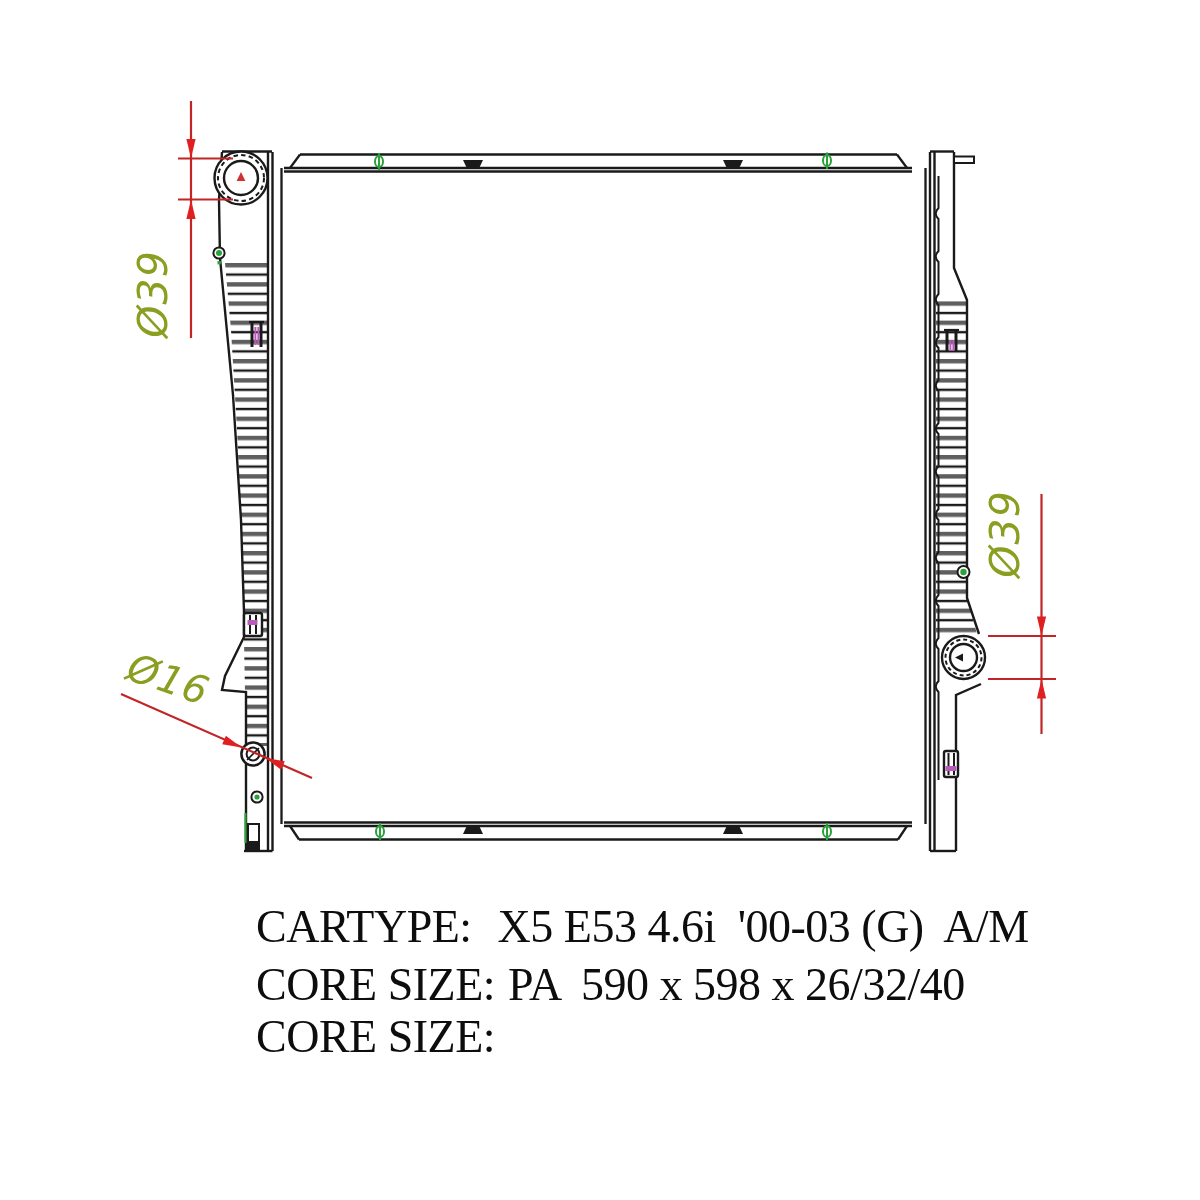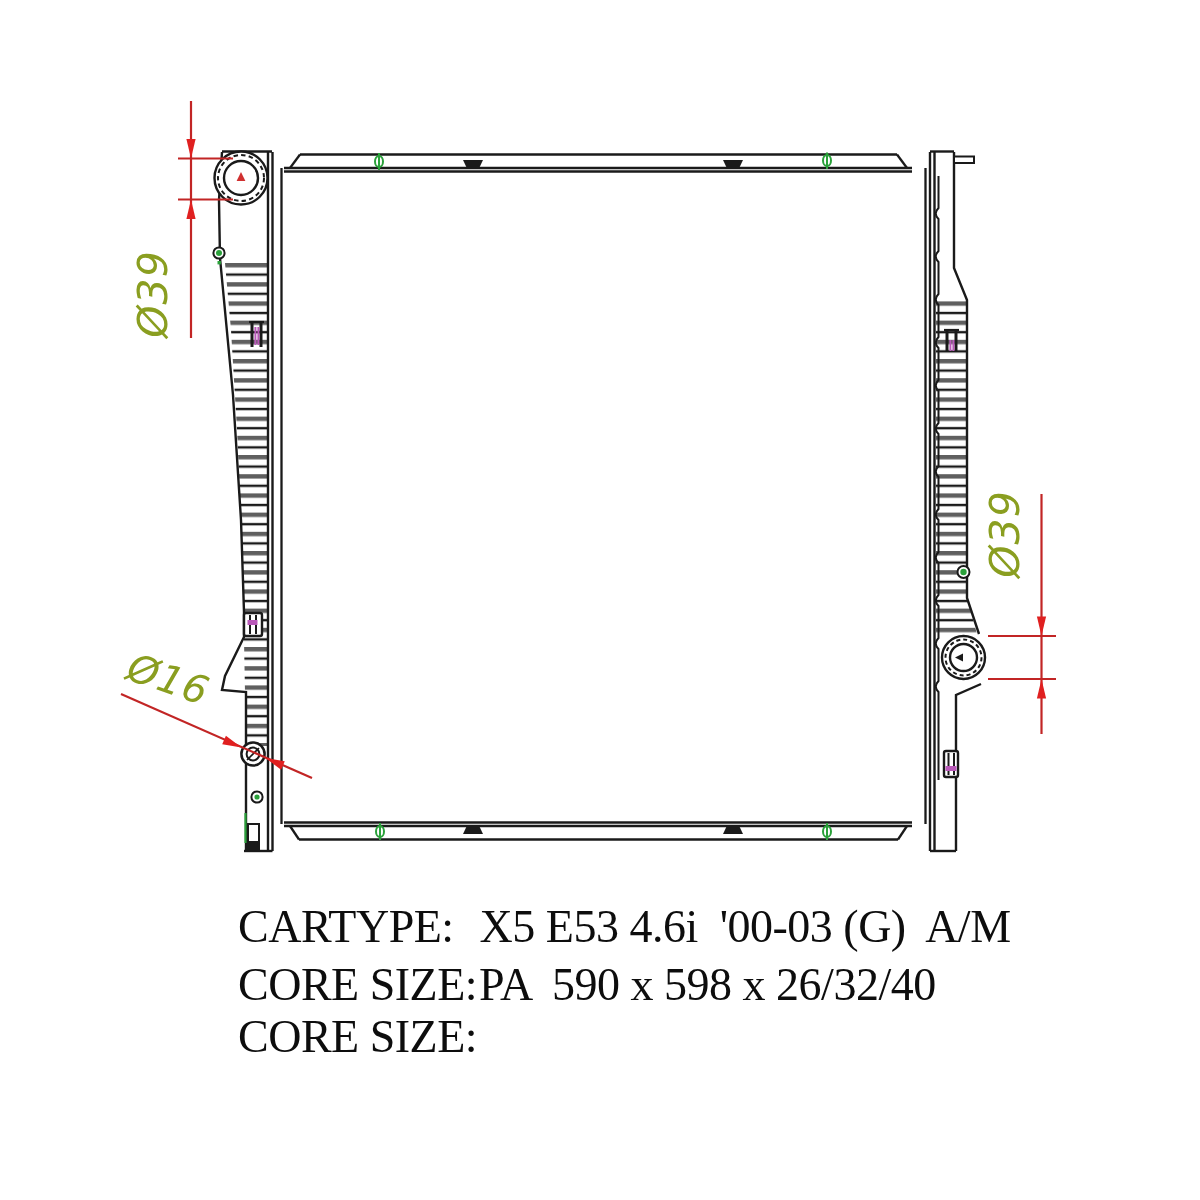--- a/index.html
+++ b/index.html
@@ -1,23 +1,23 @@
 <!DOCTYPE html>
 <html><head>
 <meta charset="utf-8">
 <style>
   html,body{margin:0;padding:0;background:#ffffff;}
   .canvas{position:relative;width:1200px;height:1200px;background:#ffffff;overflow:hidden;
           font-family:"Liberation Serif", serif;}
   .canvas svg{position:absolute;left:0;top:0;}
-  .spec-line{position:absolute;left:238px;font-size:46px;line-height:46px;color:#0d0d0d;
+  .spec-line{position:absolute;left:256px;font-size:46px;line-height:46px;color:#0d0d0d;
              letter-spacing:-0.5px;white-space:pre;}
   .spec-line .val{display:inline-block;}
   .gap-lg .val{margin-left:26px;}
-  .gap-sm .val{margin-left:2px;}
+  .gap-sm .val{margin-left:13px;}
   .s1{top:904px;} .s2{top:962px;} .s3{top:1014px;} .s4{top:1070px;}
 </style>
 </head>
 <body>
 
 <div class="canvas">
 
 <svg width="1200" height="1200" viewBox="0 0 1200 1200">
   <defs>
     <pattern id="ribs" x="0" y="263" width="8" height="19.2" patternUnits="userSpaceOnUse">

